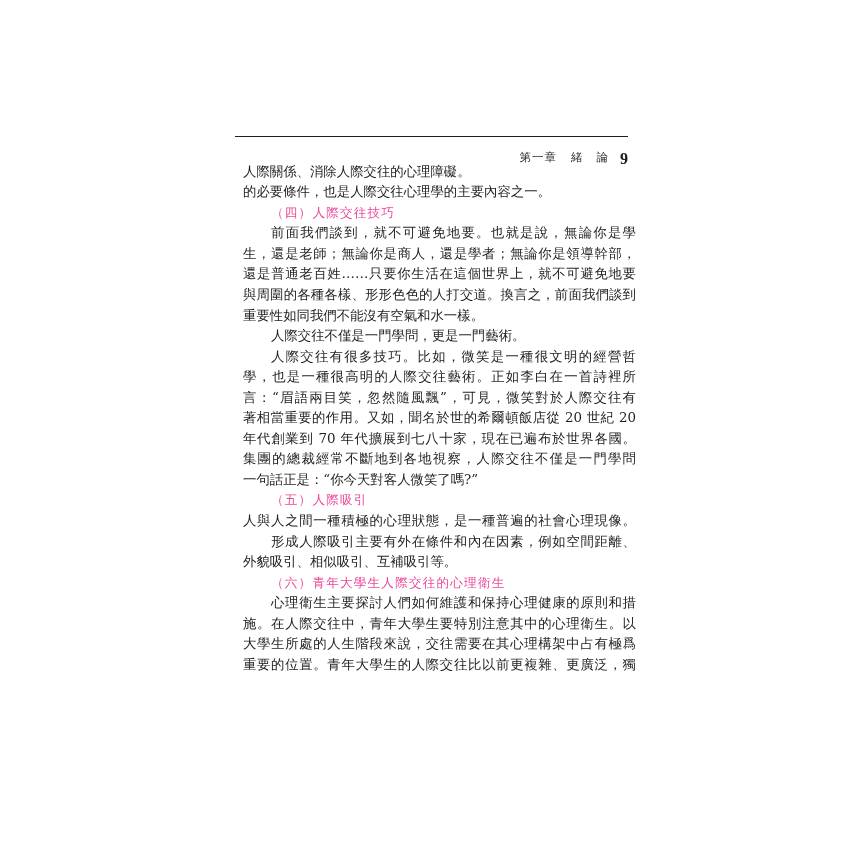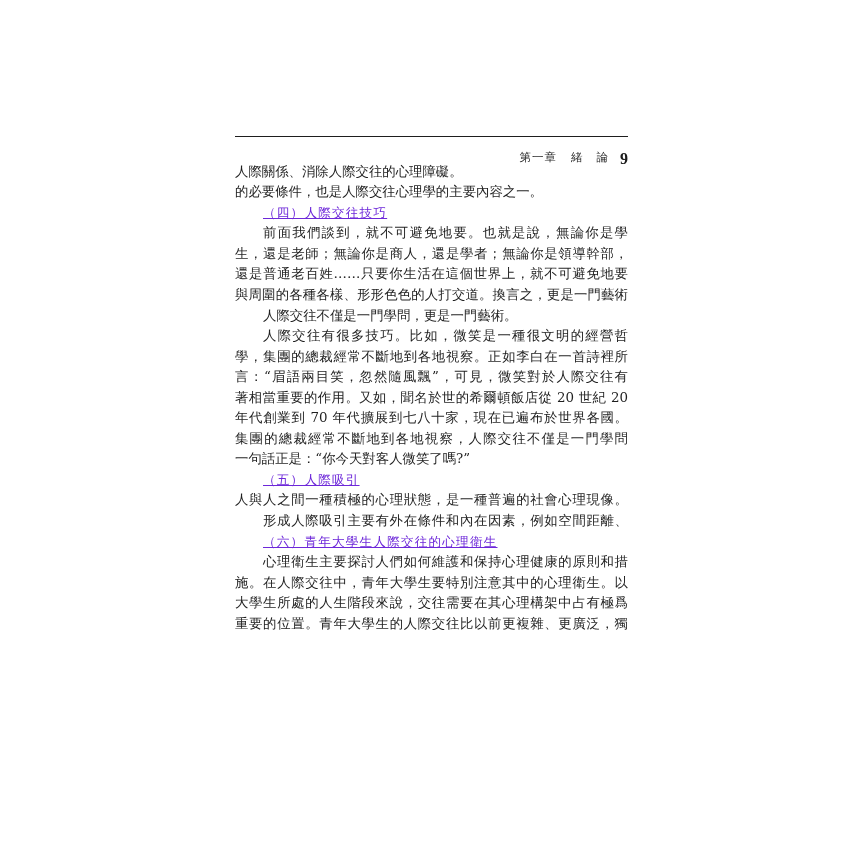--- a/index.html
+++ b/index.html
@@ -50,43 +50,42 @@
     .head-rule {
       position: absolute;
       left: 235px;
       top: 136px;
       width: 393px;
       height: 1.4px;
       background: #1e1e1e;
     }
     .body-text {
       position: absolute;
-      left: 235px;
+      left: 243px;
       top: 161.7px;
       width: 393px;
     }
     .line {
       height: 20.55px;
       line-height: 20.55px;
       font-size: 13.4px;
       white-space: nowrap;
       overflow: visible;
       text-align: justify;
       text-align-last: justify;
       box-sizing: border-box;
     }
     .line.indent { padding-left: 28px; }
     .line.last { text-align: left; text-align-last: left; }
     .line.heading {
       text-align: left;
       text-align-last: left;
       font-size: 12.6px;
       letter-spacing: 1.2px;
-      color: #6d28d9;
-      text-decoration: underline;
+      color: #ec4899;
     }
   </style>
 </head>
 <body>
 
 <div class="page">
 
   <div class="running-head">
     <span class="rh-chapter">第一章</span>
     <span class="rh-title1">緒</span>
@@ -96,32 +95,34 @@
 
   <div class="head-rule"></div>
 
   <div class="body-text">
     <div class="line last">人際關係、消除人際交往的心理障礙。</div>
     <div class="line last">的必要條件，也是人際交往心理學的主要內容之一。</div>
     <div class="line indent heading">（四）人際交往技巧</div>
     <div class="line indent">前面我們談到，就不可避免地要。也就是說，無論你是學</div>
     <div class="line">生，還是老師；無論你是商人，還是學者；無論你是領導幹部，</div>
     <div class="line">還是普通老百姓……只要你生活在這個世界上，就不可避免地要</div>
-    <div class="line">與周圍的各種各樣、形形色色的人打交道。換言之，更是一門藝術</div>
+    <div class="line">與周圍的各種各樣、形形色色的人打交道。換言之，前面我們談到</div>
+    <div class="line last">重要性如同我們不能沒有空氣和水一樣。</div>
     <div class="line indent last">人際交往不僅是一門學問，更是一門藝術。</div>
     <div class="line indent">人際交往有很多技巧。比如，微笑是一種很文明的經營哲</div>
-    <div class="line">學，集團的總裁經常不斷地到各地視察。正如李白在一首詩裡所</div>
+    <div class="line">學，也是一種很高明的人際交往藝術。正如李白在一首詩裡所</div>
     <div class="line">言：“眉語兩目笑，忽然隨風飄”，可見，微笑對於人際交往有</div>
     <div class="line">著相當重要的作用。又如，聞名於世的希爾頓飯店從 20 世紀 20</div>
     <div class="line">年代創業到 70 年代擴展到七八十家，現在已遍布於世界各國。</div>
     <div class="line">集團的總裁經常不斷地到各地視察，人際交往不僅是一門學問</div>
     <div class="line last">一句話正是：“你今天對客人微笑了嗎?”</div>
     <div class="line indent heading">（五）人際吸引</div>
     <div class="line">人與人之間一種積極的心理狀態，是一種普遍的社會心理現像。</div>
     <div class="line indent">形成人際吸引主要有外在條件和內在因素，例如空間距離、</div>
+    <div class="line last">外貌吸引、相似吸引、互補吸引等。</div>
     <div class="line indent heading">（六）青年大學生人際交往的心理衛生</div>
     <div class="line indent">心理衛生主要探討人們如何維護和保持心理健康的原則和措</div>
     <div class="line">施。在人際交往中，青年大學生要特別注意其中的心理衛生。以</div>
     <div class="line">大學生所處的人生階段來說，交往需要在其心理構架中占有極爲</div>
     <div class="line">重要的位置。青年大學生的人際交往比以前更複雜、更廣泛，獨</div>
   </div>
 
 </div>
 
 </body></html>

